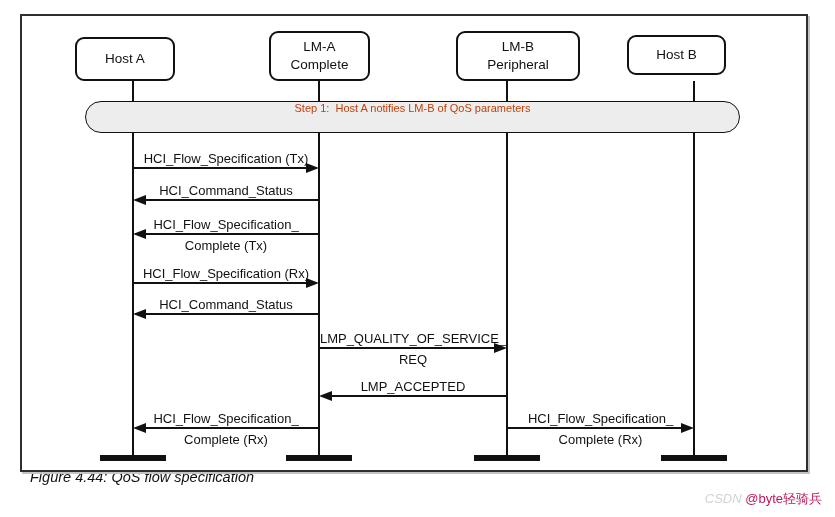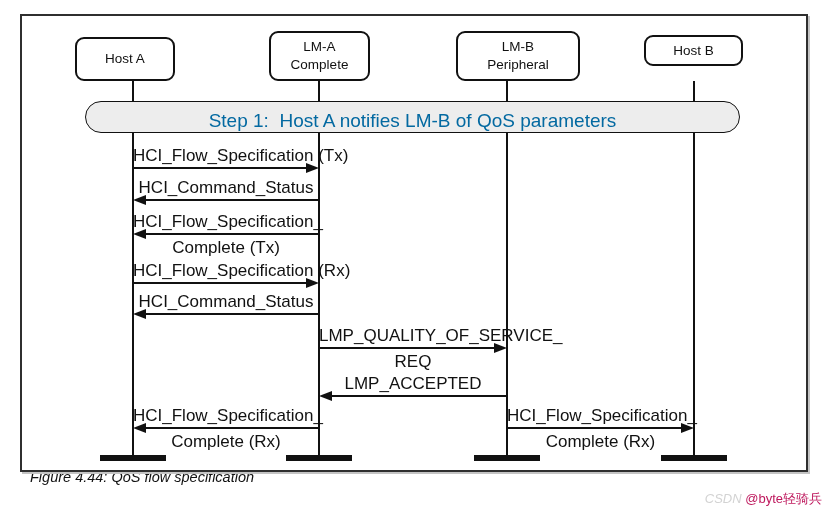--- a/index.html
+++ b/index.html
@@ -17,33 +17,33 @@
 
   .actor-box {
     position:absolute; background:#ffffff; border:2px solid #111; border-radius:9px;
     display:flex; flex-direction:column; align-items:center; justify-content:center;
     z-index:4; font-size:13.5px; color:#111; line-height:1.3; text-align:center;
   }
 
   .banner {
     position:absolute; left:85px; top:101px; width:655px; height:32px;
     background:#ededed; border:1.5px solid #111; border-radius:16px;
-    display:flex; align-items:flex-end; justify-content:center;
-    z-index:5; font-size:19px; color:#0369a1;
+    display:flex; align-items:flex-start; justify-content:center;
+    z-index:5; font-size:11px; color:#c2410c;
   }
   .banner span { white-space:pre; }
 
   .message { position:absolute; height:0; z-index:3; }
   .msg-line { position:absolute; top:-1px; height:0; border-top:2px solid #111; }
   .arrow { position:absolute; width:0; height:0; top:-5px;
            border-top:5px solid transparent; border-bottom:5px solid transparent; }
   .arrow.right { border-left:13px solid #111; }
   .arrow.left  { border-right:13px solid #111; }
   .msg-label { position:absolute; left:0; right:0; text-align:center;
-               font-size:17px; color:#111; white-space:nowrap; }
+               font-size:13px; color:#111; white-space:nowrap; }
   .msg-label.above { bottom:2px; }
   .msg-label.below { top:4px; }
 
   .caption { position:absolute; left:30px; top:469px; font-style:italic;
              font-size:14.5px; color:#111; }
   .watermark { position:absolute; right:13px; top:490px; font-size:13px; white-space:pre; }
   .watermark .brand { color:#d3d3d3;font-style:italic; }
   .watermark .user  { color:#be185d; }
 </style>
 </head>
@@ -71,21 +71,21 @@
       <div class="">Complete</div>
     </div>
     <div class="lifeline" style="left: 506px; top: 81px; height: 377px;"></div>
     <div class="term" style="left: 474px; top: 455px; width: 66px;"></div>
     <div class="actor-box" style="left: 456px; top: 31px; width: 124px; height: 50px;">
       <div class="">LM-B</div>
       <div class="">Peripheral</div>
     </div>
     <div class="lifeline" style="left: 693px; top: 81px; height: 377px;"></div>
     <div class="term" style="left: 661px; top: 455px; width: 66px;"></div>
-    <div class="actor-box" style="left: 644px; top: 35px; width: 99px; height: 31px;">
+    <div class="actor-box" style="left: 627px; top: 35px; width: 99px; height: 40px;">
       <div class="">Host B</div>
     </div>
     <div class="message" style="left: 133px; top: 168px; width: 186px;">
       <div class="msg-line" style="left: 0px; width: 174px;"></div>
       <div class="arrow right" style="left: 173px;"></div>
       <div class="msg-label above">HCI_Flow_Specification (Tx)</div>
     </div>
     <div class="message" style="left: 133px; top: 200px; width: 186px;">
       <div class="msg-line" style="left: 12px; width: 174px;"></div>
       <div class="arrow left" style="left: 0px;"></div>

